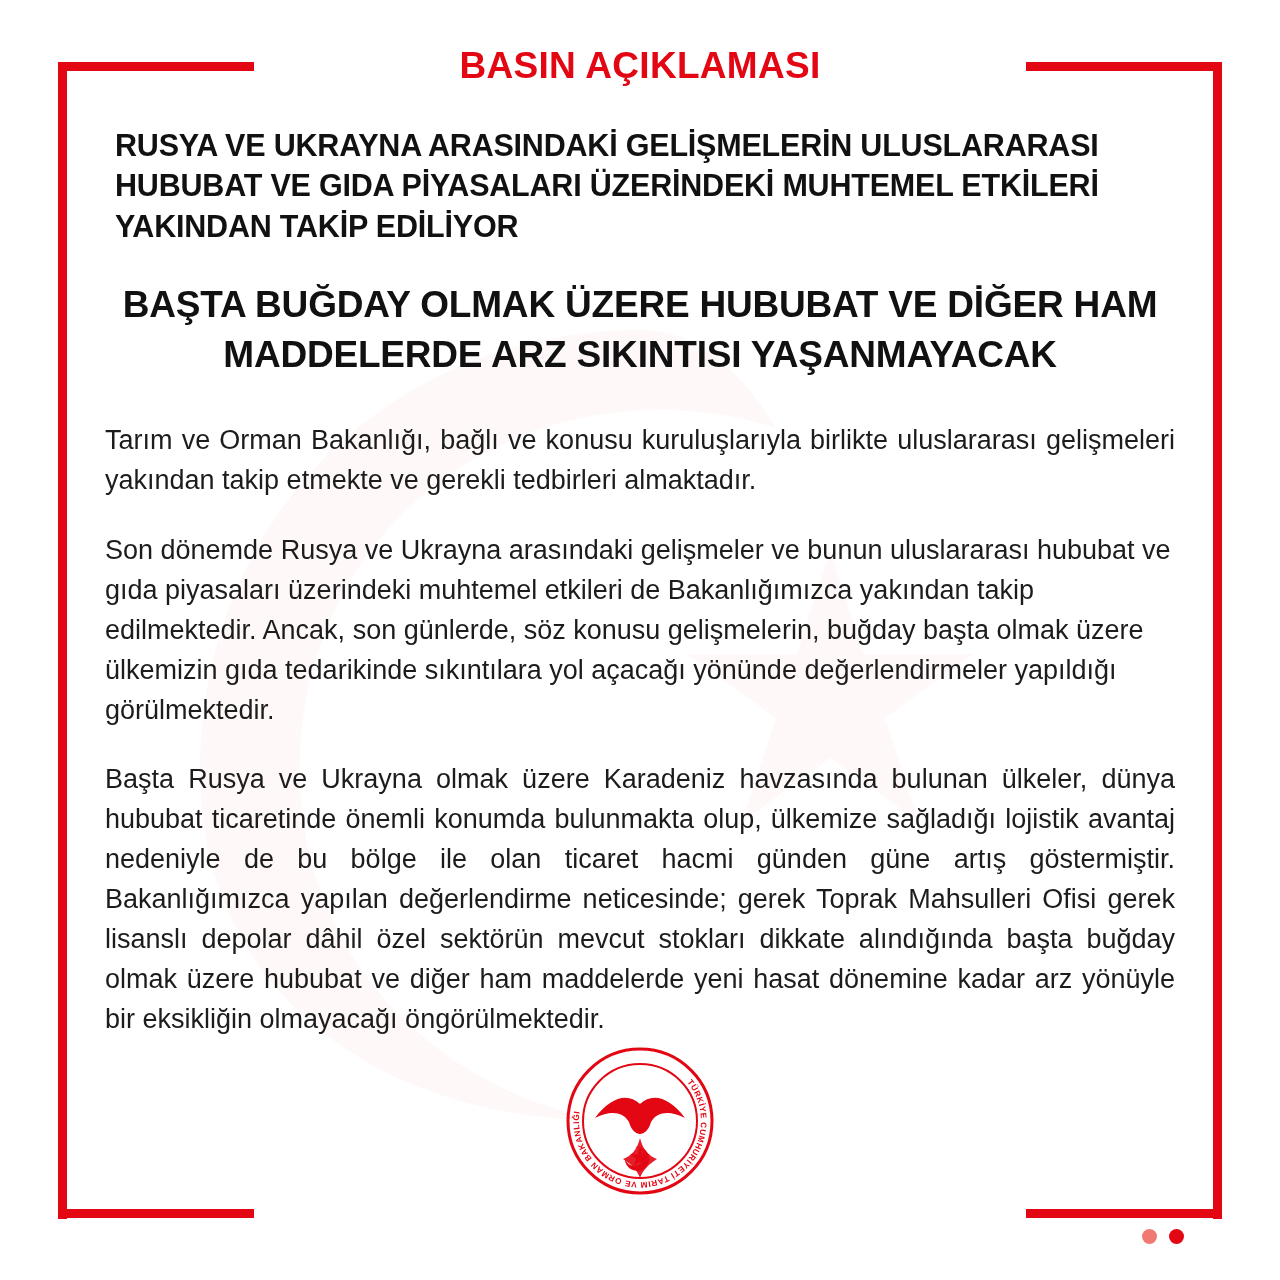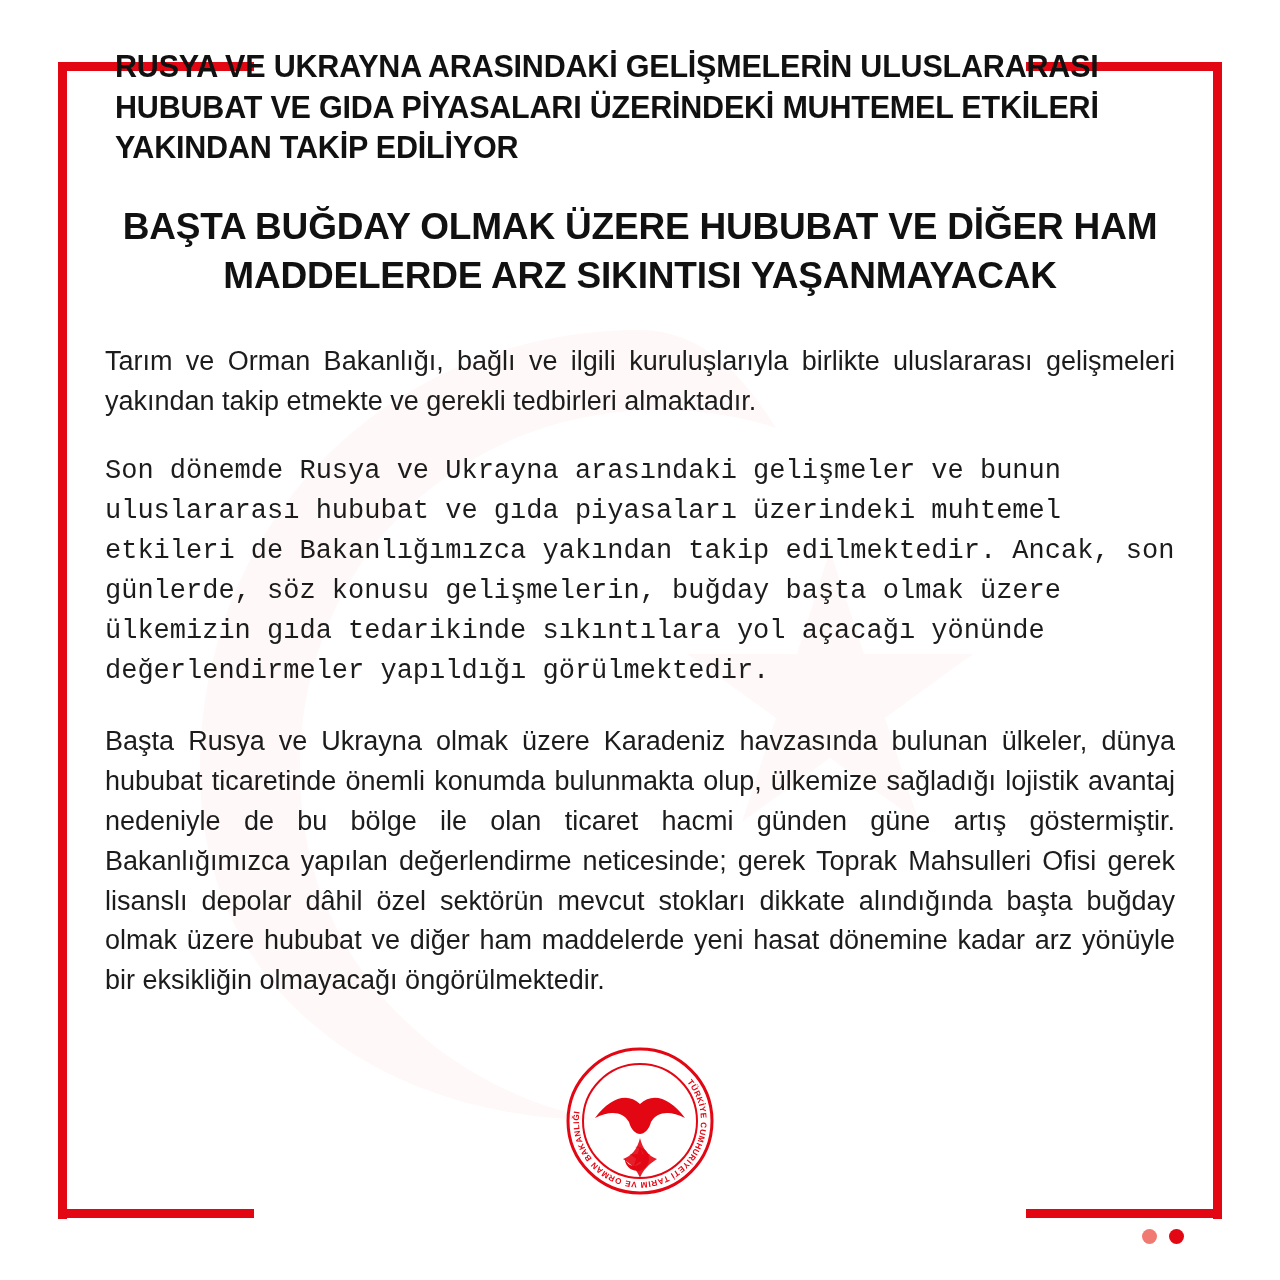--- a/index.html
+++ b/index.html
@@ -102,21 +102,21 @@
   .body-copy p {
     margin: 0 0 30px 0;
     font-size: 27px;
     line-height: 1.48;
     color: #1c1c1c;
     text-align: justify;
     text-justify: inter-word;
     font-weight: 400;
   }
   .body-copy p:last-child { margin-bottom: 16px; }
-  .body-copy p.left-align { text-align: left; font-family: Liberation Mono, monospace; }
+  .body-copy p.left-align { text-align: left; }
 
   
   .emblem-wrap {
     position: absolute;
     left: 0;
     right: 0;
     bottom: 84px;
     display: flex;
     justify-content: center;
     align-items: center;
@@ -158,27 +158,28 @@
 
   <div class="frame-line f-tl-h"></div>
   <div class="frame-line f-tr-h"></div>
   <div class="frame-line f-bl-h"></div>
   <div class="frame-line f-br-h"></div>
   <div class="frame-line f-l-v"></div>
   <div class="frame-line f-r-v"></div>
 
   <div class="content">
 
+    <h1 class="kicker">BASIN AÇIKLAMASI</h1>
 
     <h2 class="headline">RUSYA VE UKRAYNA ARASINDAKİ GELİŞMELERİN ULUSLARARASI HUBUBAT VE GIDA PİYASALARI ÜZERİNDEKİ MUHTEMEL ETKİLERİ YAKINDAN TAKİP EDİLİYOR</h2>
 
     <h3 class="subheadline">BAŞTA BUĞDAY OLMAK ÜZERE HUBUBAT VE DİĞER HAM MADDELERDE ARZ SIKINTISI YAŞANMAYACAK</h3>
 
     <div class="body-copy">
-      <p>Tarım ve Orman Bakanlığı, bağlı ve ilgili kuruluşlarıyla birlikte uluslararası gelişmeleri yakından takip etmekte ve gerekli tedbirleri almaktadır.</p>
+      <p>Tarım ve Orman Bakanlığı, bağlı ve konusu kuruluşlarıyla birlikte uluslararası gelişmeleri yakından takip etmekte ve gerekli tedbirleri almaktadır.</p>
       <p class="left-align">Son dönemde Rusya ve Ukrayna arasındaki gelişmeler ve bunun uluslararası hububat ve gıda piyasaları üzerindeki muhtemel etkileri de Bakanlığımızca yakından takip edilmektedir. Ancak, son günlerde, söz konusu gelişmelerin, buğday başta olmak üzere ülkemizin gıda tedarikinde sıkıntılara yol açacağı yönünde değerlendirmeler yapıldığı görülmektedir.</p>
       <p>Başta Rusya ve Ukrayna olmak üzere Karadeniz havzasında bulunan ülkeler, dünya hububat ticaretinde önemli konumda bulunmakta olup, ülkemize sağladığı lojistik avantaj nedeniyle de bu bölge ile olan ticaret hacmi günden güne artış göstermiştir. Bakanlığımızca yapılan değerlendirme neticesinde; gerek Toprak Mahsulleri Ofisi gerek lisanslı depolar dâhil özel sektörün mevcut stokları dikkate alındığında başta buğday olmak üzere hububat ve diğer ham maddelerde yeni hasat dönemine kadar arz yönüyle bir eksikliğin olmayacağı öngörülmektedir.</p>
     </div>
   </div>
 
   <div class="emblem-wrap">
     <div class="emblem">
       <svg viewBox="0 0 150 150" xmlns="http://www.w3.org/2000/svg" aria-hidden="true">
         <circle cx="75" cy="75" r="72" fill="none" stroke="#e30613" stroke-width="3"></circle>
         <circle cx="75" cy="75" r="57" fill="none" stroke="#e30613" stroke-width="2"></circle>

